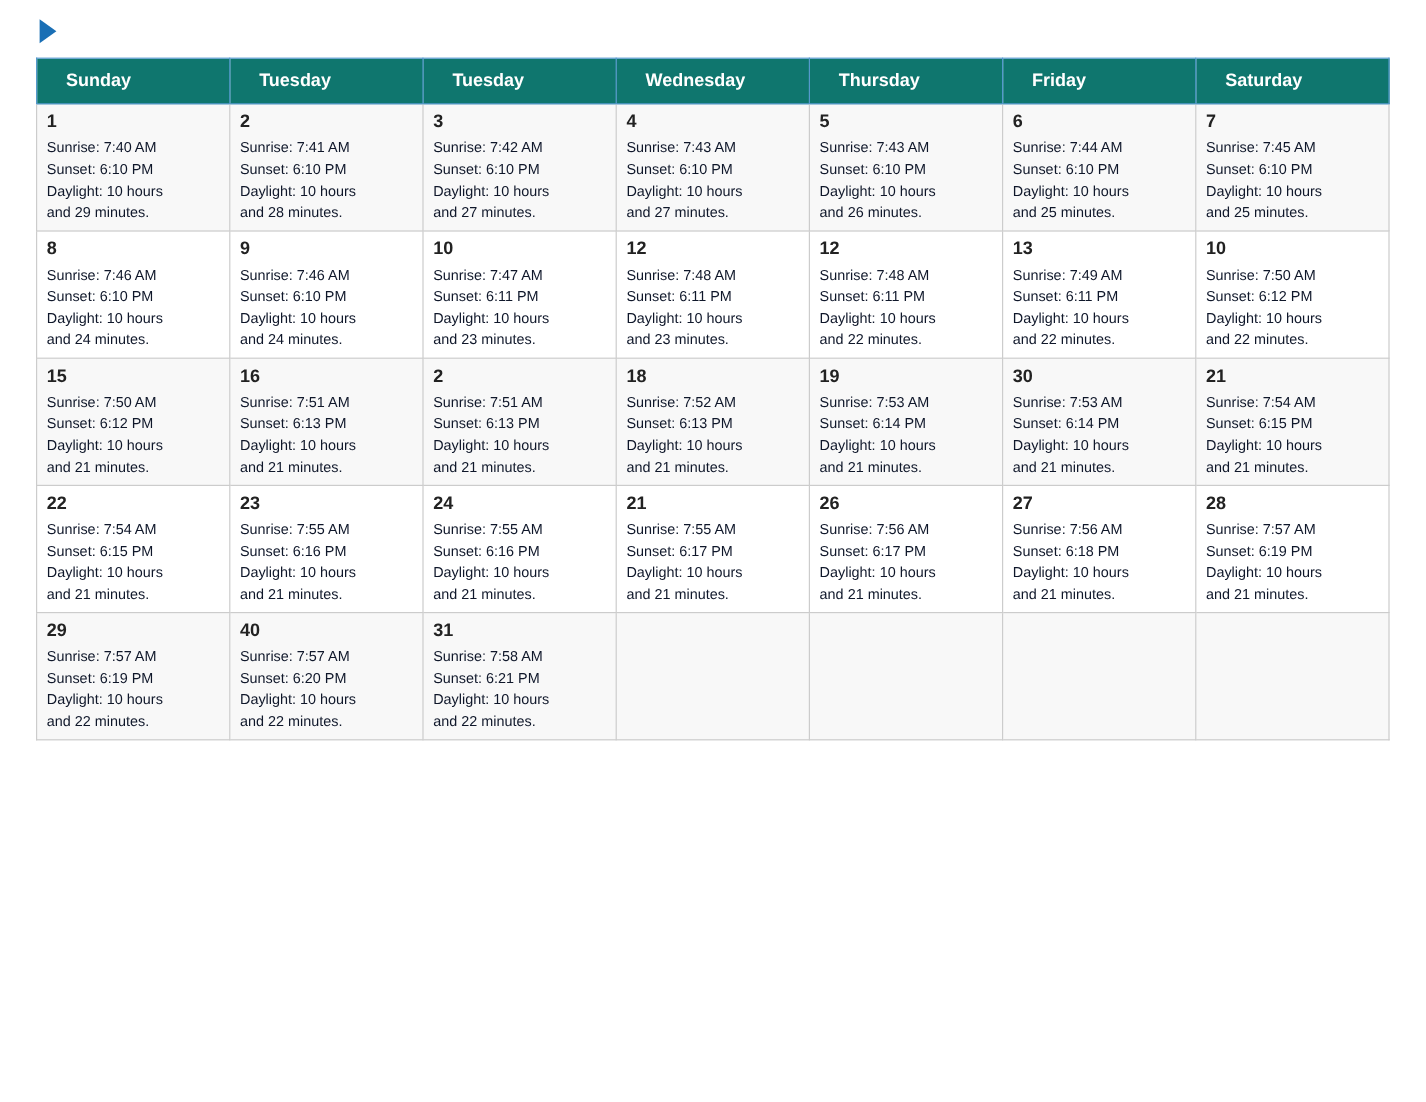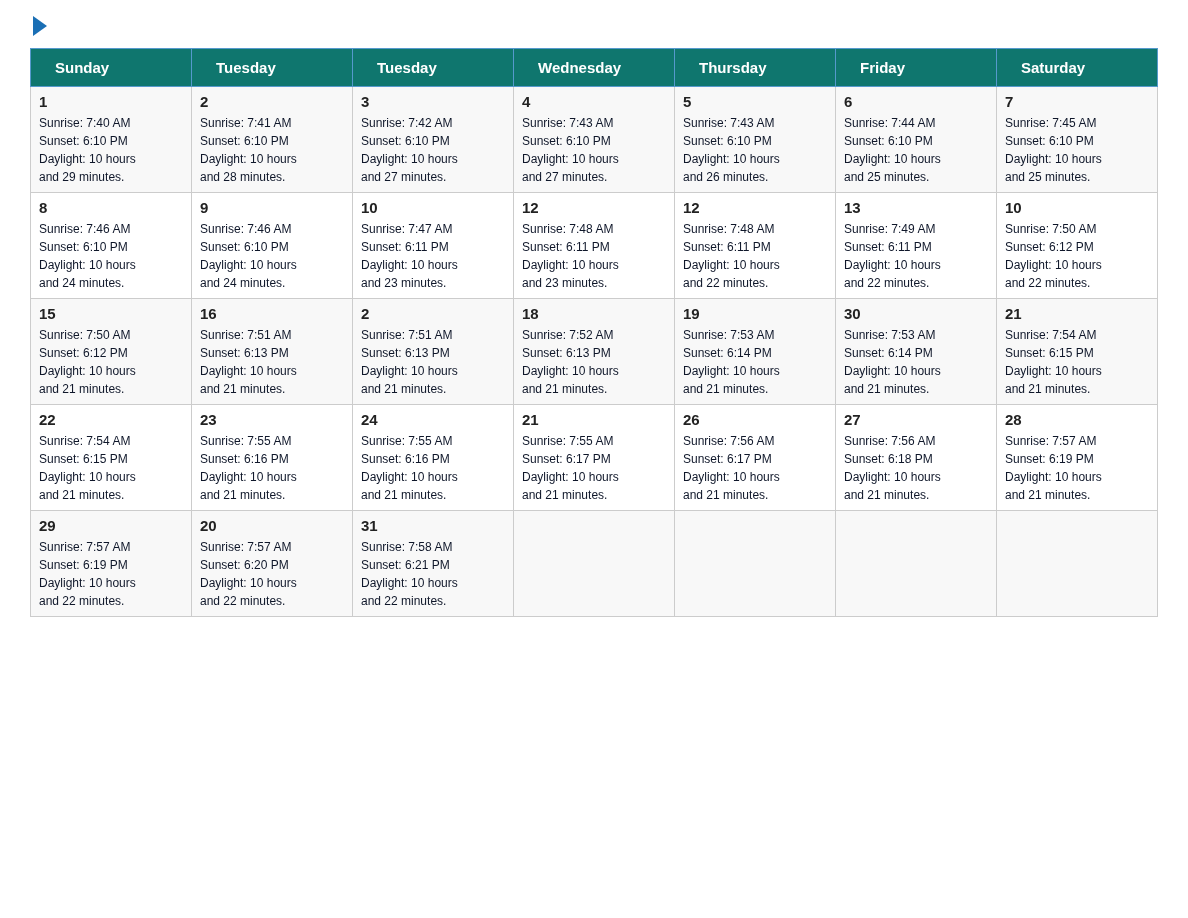--- a/index.html
+++ b/index.html
@@ -258,21 +258,21 @@
           <div class="day-number">28</div>
           <div class="day-info">Sunrise: 7:57 AM<br>Sunset: 6:19 PM<br>Daylight: 10 hours<br>and 21 minutes.</div>
         </td>
       </tr>
       <tr>
         <td>
           <div class="day-number">29</div>
           <div class="day-info">Sunrise: 7:57 AM<br>Sunset: 6:19 PM<br>Daylight: 10 hours<br>and 22 minutes.</div>
         </td>
         <td>
-          <div class="day-number">20</div>
+          <div class="day-number">40</div>
           <div class="day-info">Sunrise: 7:57 AM<br>Sunset: 6:20 PM<br>Daylight: 10 hours<br>and 22 minutes.</div>
         </td>
         <td>
           <div class="day-number">31</div>
           <div class="day-info">Sunrise: 7:58 AM<br>Sunset: 6:21 PM<br>Daylight: 10 hours<br>and 22 minutes.</div>
         </td>
         <td class="empty-cell"></td>
         <td class="empty-cell"></td>
         <td class="empty-cell"></td>
         <td class="empty-cell"></td>

